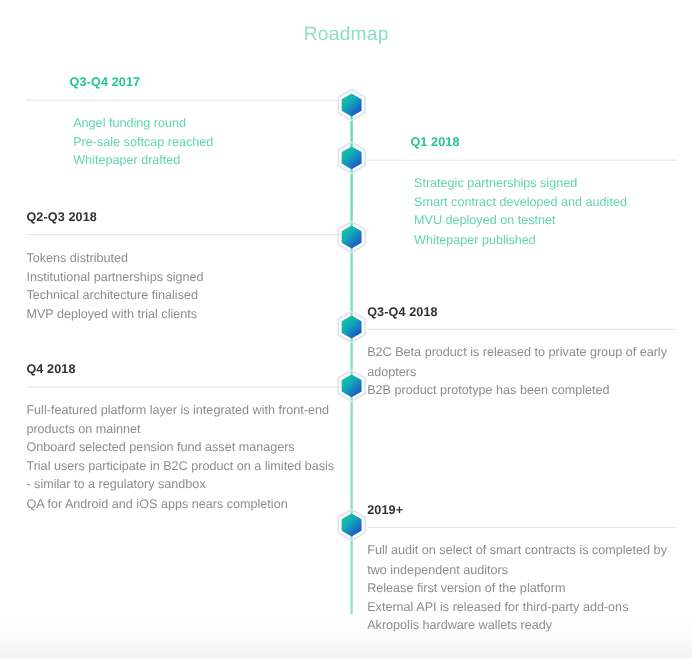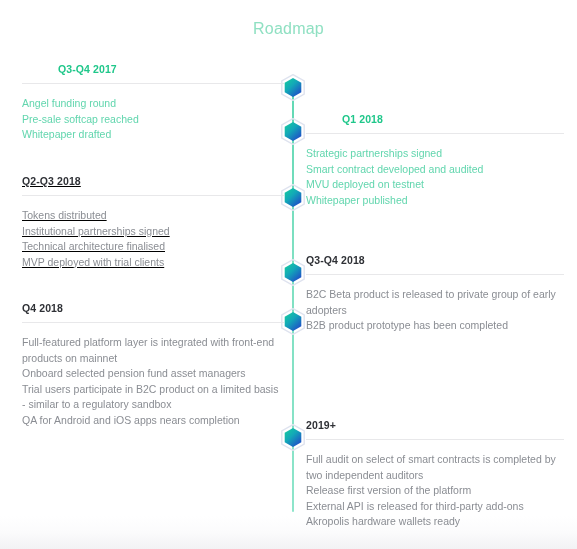--- a/index.html
+++ b/index.html
@@ -91,21 +91,21 @@
     font-size: 10.5px;
     line-height: 15.5px;
   }
   .ms-items li {
     margin: 0;
     padding: 0;
   }
 
   
   .ms-active .ms-heading { color: #1fc78a; margin-left: 36px; }
-  .ms-active .ms-items { color: #62d6ae; }
+  .ms-active .ms-items { color: #62d6ae; margin-left: 39px; }
 
   
   .ms-muted .ms-heading { color: #2f3136; }
   .ms-muted .ms-items { color: #8a8d93; }
 </style>
 </head>
 <body>
 
 <div id="roadmap-root">
 
@@ -195,21 +195,21 @@
       <div class="milestone right ms-active" style="top: 112px;">
         <div class="ms-heading">Q1 2018</div>
         <div class="ms-rule"></div>
         <ul class="ms-items">
           <li>Strategic partnerships signed</li>
           <li>Smart contract developed and audited</li>
           <li>MVU deployed on testnet</li>
           <li>Whitepaper published</li>
         </ul>
       </div>
-      <div class="milestone left ms-muted" style="top: 174px; text-decoration: underline;">
+      <div class="milestone left ms-muted" style="top: 174px;">
         <div class="ms-heading">Q2-Q3 2018</div>
         <div class="ms-rule"></div>
         <ul class="ms-items">
           <li>Tokens distributed</li>
           <li>Institutional partnerships signed</li>
           <li>Technical architecture finalised</li>
           <li>MVP deployed with trial clients</li>
         </ul>
       </div>
       <div class="milestone right ms-muted" style="top: 253px;">

